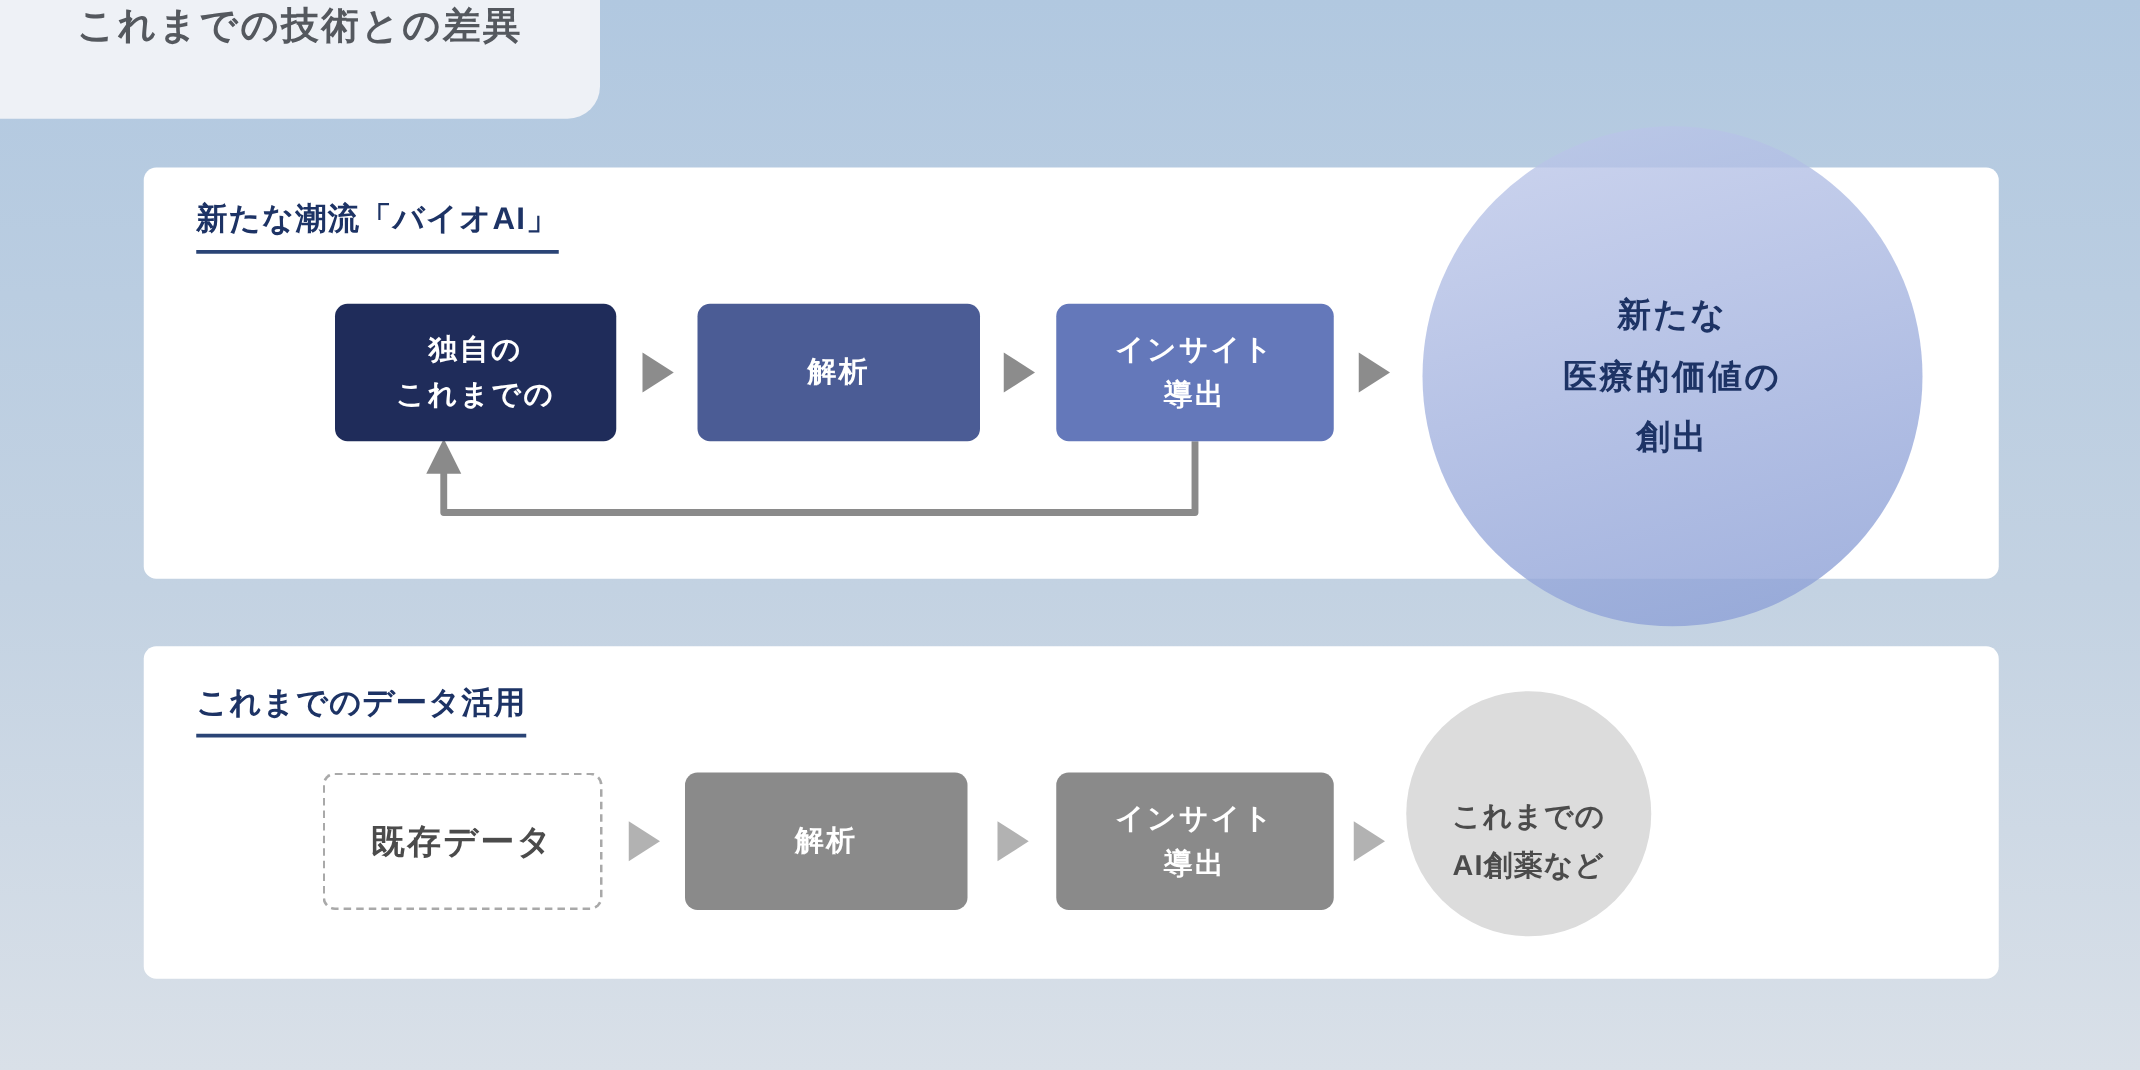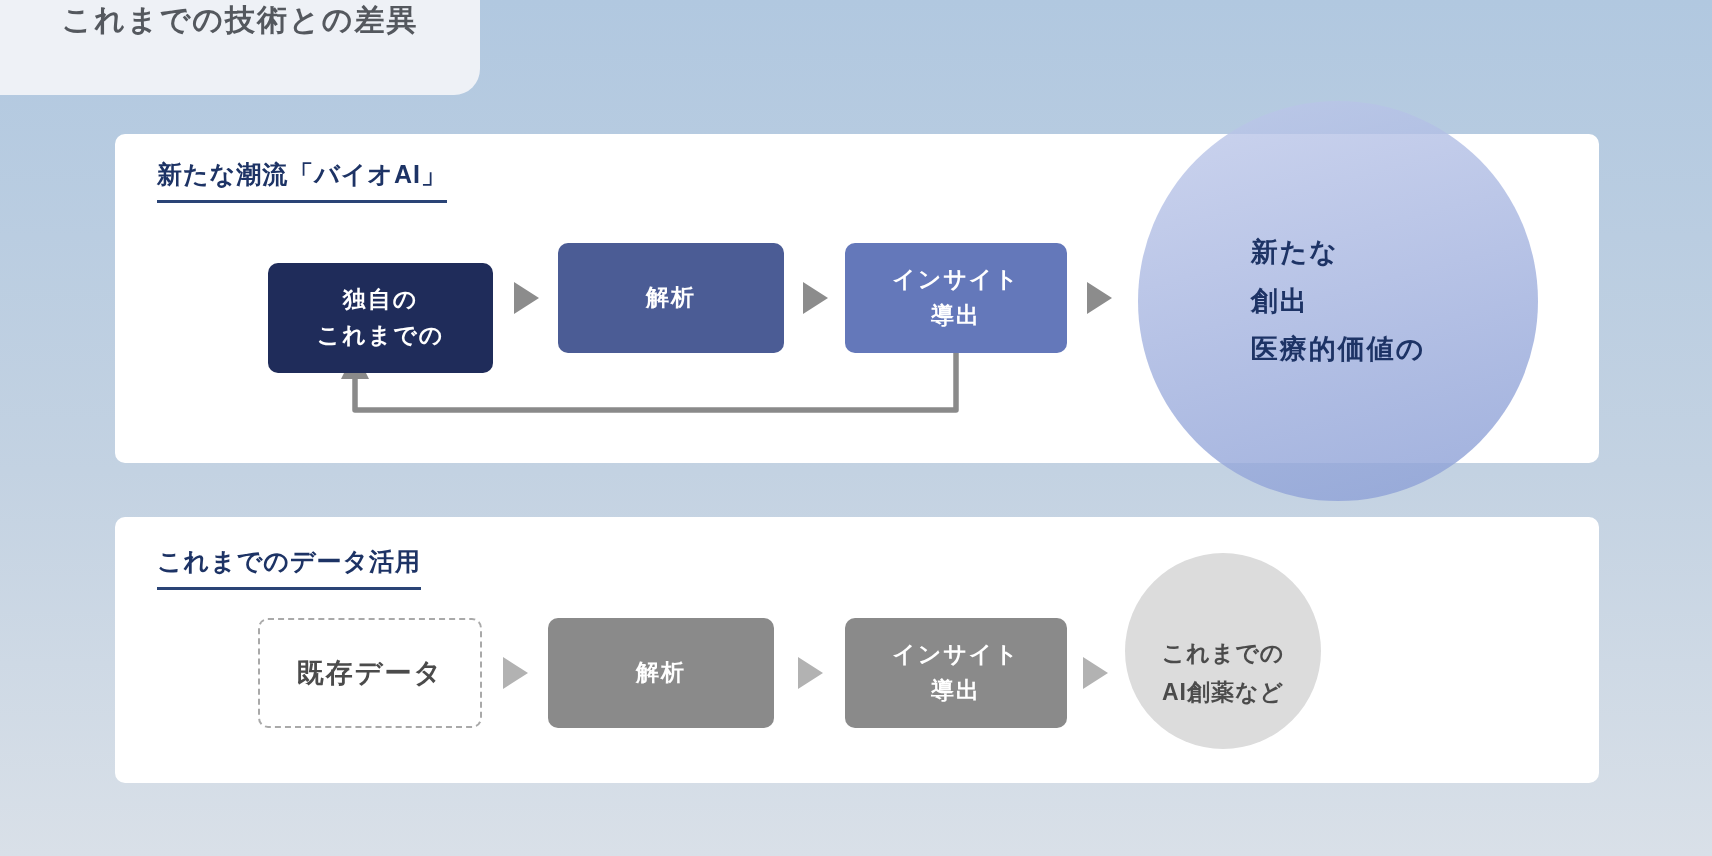--- a/index.html
+++ b/index.html
@@ -39,21 +39,21 @@
     padding-bottom:9px;border-bottom:3px solid var(--underline);
   }
   .panel-top .heading{top:24px;}
   .panel-bottom .heading{top:28px;}
   .flow-box{
     position:absolute;height:110px;border-radius:10px;
     display:flex;flex-direction:column;align-items:center;justify-content:center;
     color:#ffffff;font-size:23px;font-weight:bold;letter-spacing:2px;line-height:1.55;
     text-align:center;
   }
-  .bio-box1{left:153px;top:109px;width:225px;background:var(--box_dark_navy);margin-top:20px;}
+  .bio-box1{left:153px;top:109px;width:225px;background:var(--box_dark_navy);}
   .bio-box2{left:443px;top:109px;width:226px;background:var(--box_medium_blue);}
   .bio-box3{left:730px;top:109px;width:222px;background:var(--box_light_blue);}
   .conv-dashed{
     left:143px;top:101px;width:224px;height:110px;border-radius:10px;
     background:transparent;border:2px dashed var(--dashed_border);
     position:absolute;display:flex;align-items:center;justify-content:center;
     color:var(--gray_text);font-size:27px;font-weight:bold;letter-spacing:2px;
   }
   .conv-box2{left:433px;top:101px;width:226px;background:var(--box_gray);}
   .conv-box3{left:730px;top:101px;width:222px;background:var(--box_gray);}
@@ -65,21 +65,21 @@
   .tri-light{border-left:25px solid var(--arrow_light_gray);}
   .t-bio-1{left:399px;top:148px;}
   .t-bio-2{left:688px;top:148px;}
   .t-bio-3{left:972px;top:148px;}
   .t-conv-1{left:388px;top:140px;}
   .t-conv-2{left:683px;top:140px;}
   .t-conv-3{left:968px;top:140px;}
   .outcome-circle{
     position:absolute;left:1023px;top:-33px;width:400px;height:400px;border-radius:50%;
     background:linear-gradient(165deg,rgba(186,197,232,0.78) 8%,rgba(143,162,215,0.82) 92%);
-    display:flex;align-items:center;justify-content:center;
+    display:flex;align-items:center;justify-content:center;text-align:center;
   }
   .outcome-circle .circle-text{
     color:var(--navy_text);font-size:27px;font-weight:bold;letter-spacing:2px;line-height:1.8;
   }
   .gray-circle{
     position:absolute;left:1010px;top:36px;width:196px;height:196px;border-radius:50%;
     background:var(--gray_circle_bg);
     display:flex;align-items:center;justify-content:center;text-align:center;
   }
   .gray-circle .circle-text{
@@ -94,22 +94,22 @@
 <div class="title-tab">
   <span>これまでの技術との差異</span>
 </div>
 
 <section class="panel panel-top">
   <h2 class="heading">新たな潮流「バイオAI」</h2>
 
   <div class="outcome-circle">
     <div class="circle-text">
       <span class="line">新たな</span>
+      <span class="line">医療的価値の</span>
       <span class="line">創出</span>
-      <span class="line">医療的価値の</span>
     </div>
   </div>
 
   <svg class="loop-svg" width="1482" height="329" viewBox="0 0 1482 329">
     <polyline points="841,219 841,276 240,276 240,242" fill="none" stroke="#8a8a8a" stroke-width="5.5" stroke-linejoin="round"></polyline>
     <polygon points="240,217 226,245 254,245" fill="#8a8a8a"></polygon>
   </svg>
 
   <div class="flow-box bio-box1">
     <span class="line">独自の</span>

